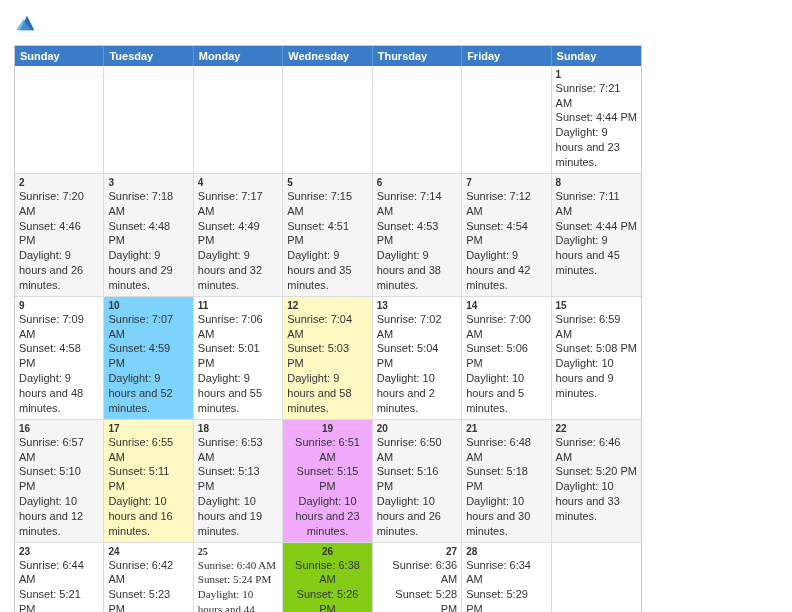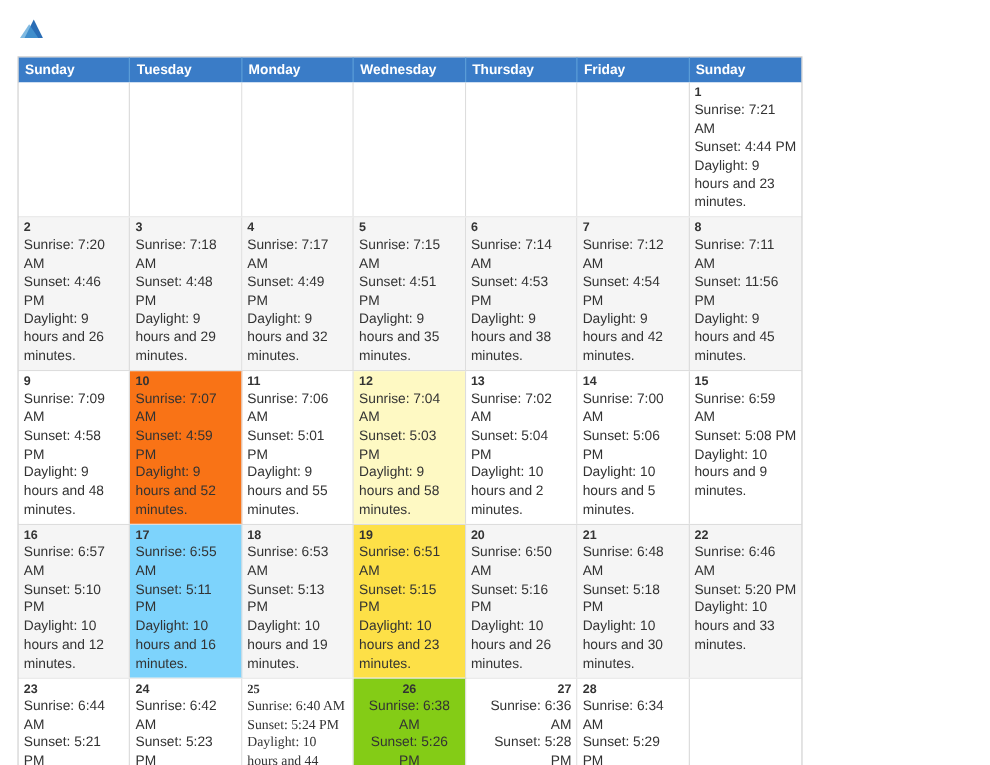--- a/index.html
+++ b/index.html
@@ -187,32 +187,32 @@
           </div>
           <div class="cal-cell shaded" style="background: rgb(245, 245, 245);">
             <span class="day-num">7</span>
             <div class="day-info" style="white-space: pre-line;">Sunrise: 7:12 AM
 Sunset: 4:54 PM
 Daylight: 9 hours and 42 minutes.</div>
           </div>
           <div class="cal-cell shaded" style="background: rgb(245, 245, 245);">
             <span class="day-num">8</span>
             <div class="day-info" style="white-space: pre-line;">Sunrise: 7:11 AM
-Sunset: 11:56 PM
+Sunset: 4:44 PM
 Daylight: 9 hours and 45 minutes.</div>
           </div>
         </div>
         <div class="cal-row">
           <div class="cal-cell" style="background: rgb(255, 255, 255);">
             <span class="day-num">9</span>
             <div class="day-info" style="white-space: pre-line;">Sunrise: 7:09 AM
 Sunset: 4:58 PM
 Daylight: 9 hours and 48 minutes.</div>
           </div>
-          <div class="cal-cell" style="background: #f97316;">
+          <div class="cal-cell" style="background: #7dd3fc;">
             <span class="day-num">10</span>
             <div class="day-info" style="white-space: pre-line;">Sunrise: 7:07 AM
 Sunset: 4:59 PM
 Daylight: 9 hours and 52 minutes.</div>
           </div>
           <div class="cal-cell" style="background: rgb(255, 255, 255);">
             <span class="day-num">11</span>
             <div class="day-info" style="white-space: pre-line;">Sunrise: 7:06 AM
 Sunset: 5:01 PM
 Daylight: 9 hours and 55 minutes.</div>
@@ -242,33 +242,33 @@
 Daylight: 10 hours and 9 minutes.</div>
           </div>
         </div>
         <div class="cal-row">
           <div class="cal-cell shaded" style="background: rgb(245, 245, 245);">
             <span class="day-num">16</span>
             <div class="day-info" style="white-space: pre-line;">Sunrise: 6:57 AM
 Sunset: 5:10 PM
 Daylight: 10 hours and 12 minutes.</div>
           </div>
-          <div class="cal-cell shaded" style="background: #7dd3fc;">
+          <div class="cal-cell shaded" style="background: #fef9c3;">
             <span class="day-num">17</span>
             <div class="day-info" style="white-space: pre-line;">Sunrise: 6:55 AM
 Sunset: 5:11 PM
 Daylight: 10 hours and 16 minutes.</div>
           </div>
           <div class="cal-cell shaded" style="background: rgb(245, 245, 245);">
             <span class="day-num">18</span>
             <div class="day-info" style="white-space: pre-line;">Sunrise: 6:53 AM
 Sunset: 5:13 PM
 Daylight: 10 hours and 19 minutes.</div>
           </div>
-          <div class="cal-cell shaded" style="background: #fde047;">
+          <div class="cal-cell shaded" style="background: #f0abfc; text-align: center;">
             <span class="day-num">19</span>
             <div class="day-info" style="white-space: pre-line;">Sunrise: 6:51 AM
 Sunset: 5:15 PM
 Daylight: 10 hours and 23 minutes.</div>
           </div>
           <div class="cal-cell shaded" style="background: rgb(245, 245, 245);">
             <span class="day-num">20</span>
             <div class="day-info" style="white-space: pre-line;">Sunrise: 6:50 AM
 Sunset: 5:16 PM
 Daylight: 10 hours and 26 minutes.</div>

